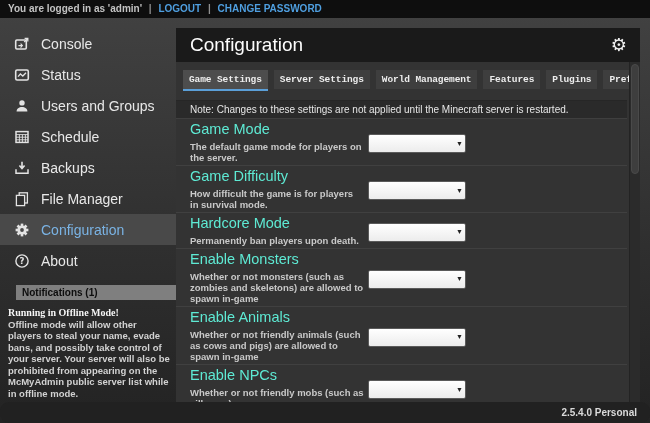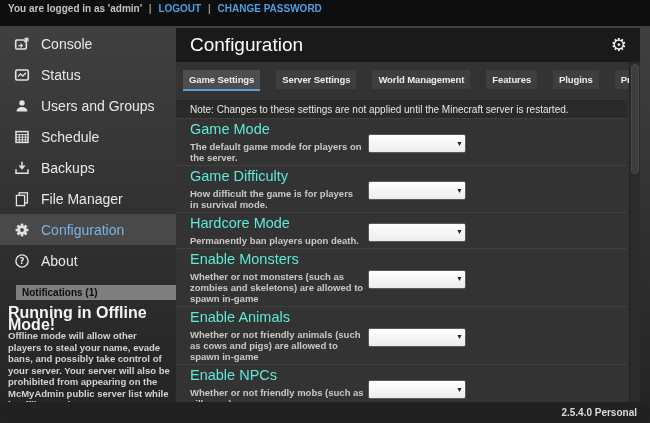--- a/index.html
+++ b/index.html
@@ -3,45 +3,45 @@
 <meta charset="utf-8">
 <style>
   html,body{margin:0;padding:0;}
   body{
     width:650px;height:423px;position:relative;overflow:hidden;
     background:linear-gradient(180deg,#424242 0%,#303030 55%,#232323 100%);
     font-family:"Liberation Sans","DejaVu Sans",sans-serif;
     -webkit-font-smoothing:antialiased;
   }
   
-  .topbar{position:absolute;top:0;left:0;right:0;height:26px;background:#0e0e0e;
+  .topbar{position:absolute;top:0;left:0;right:0;height:18px;background:#0e0e0e;
     color:#c3c3c3;font-size:10px;font-weight:bold;line-height:18px;padding-left:8px;box-sizing:border-box;white-space:nowrap;}
   .topbar .sep{color:#8f8f8f;margin:0 4px;}
   .toplink{color:#4f9fe0;text-decoration:none;cursor:pointer;}
   
   .sidebar{position:absolute;top:18px;left:0;width:176px;bottom:21px;overflow:hidden;}
   .side-list{padding-top:10px;}
   .side-item{height:31px;display:flex;align-items:center;padding-left:13px;color:#e8e8e8;font-size:14px;cursor:pointer;}
   .side-item.active{background:#494949;color:#7ab3e4;}
   .side-icon{width:17px;height:17px;margin-right:11px;display:inline-flex;align-items:center;justify-content:center;flex:none;}
   .side-icon svg{width:16px;height:16px;display:block;}
   .notifications{margin-top:9px;}
   .notif-header{height:15px;background:#7f7f7f;color:#0d0d0d;font-size:10px;font-weight:bold;line-height:15px;padding-left:6px;cursor:pointer;margin-left:16px;}
   .notif-body{padding:7px 6px 0 8px;color:#d2d2d2;font-size:9.5px;font-weight:bold;line-height:11.5px;width:162px;}
-  .notif-title{color:#f5f5f5;font-size:16px;}
+  .notif-title{color:#f5f5f5;font-size:10px;font-family:Liberation Serif, serif;}
   
   .panel{position:absolute;left:176px;top:28px;width:464px;bottom:21px;display:flex;flex-direction:column;}
   .panel-header{height:34px;background:#1a1a1a;display:flex;align-items:center;padding:0 13px 0 14px;flex:none;}
   .panel-title{color:#fdfdfd;font-size:19px;flex:1;}
   .gear-button{color:#f0f0f0;font-size:18px;line-height:1;cursor:pointer;}
   .panel-body{flex:1;background:#333333;position:relative;overflow:hidden;padding-right:13px;box-sizing:border-box;}
   .scroll-track{position:absolute;top:0;right:0;bottom:0;width:11px;background:#2b2b2b;border-left:1px solid #232323;box-sizing:border-box;}
   .scroll-thumb{position:absolute;top:2px;left:1px;width:8px;height:110px;background:#3e3e3e;border:1px solid #4a4a4a;border-radius:4px;box-sizing:border-box;cursor:pointer;}
   
-  .tabs{display:flex;gap:16px;padding:8px 0 0 7px;height:19px;white-space:nowrap;}
+  .tabs{display:flex;gap:6px;padding:8px 0 0 7px;height:19px;white-space:nowrap;font-family:Liberation Mono, monospace;}
   .tab{background:#3e3e3e;color:#ededed;font-size:9.5px;font-weight:bold;line-height:19px;padding:0 6px;cursor:pointer;letter-spacing:-0.1px;}
   .tab.active{background:#4d4d4d;box-shadow:0 2px 0 #5b9fd8;}
   
   .note-bar{margin-top:11px;background:#2a2a2a;border-top:1px solid #262626;border-bottom:1px solid #3f3f3f;
     height:17px;line-height:17px;color:#e6e6e6;font-size:10px;font-weight:normal;padding-left:14px;}
   
   .setting-row{display:flex;align-items:center;padding:3px 0 2px 14px;border-bottom:1px solid #404040;}
   .setting-text{width:178px;flex:none;}
   .setting-name{color:#5eead4;font-size:14.5px;line-height:15px;}
   .setting-desc{color:#c9c9c9;font-size:9.5px;font-weight:bold;line-height:11px;margin-top:4px;padding-right:4px;}

